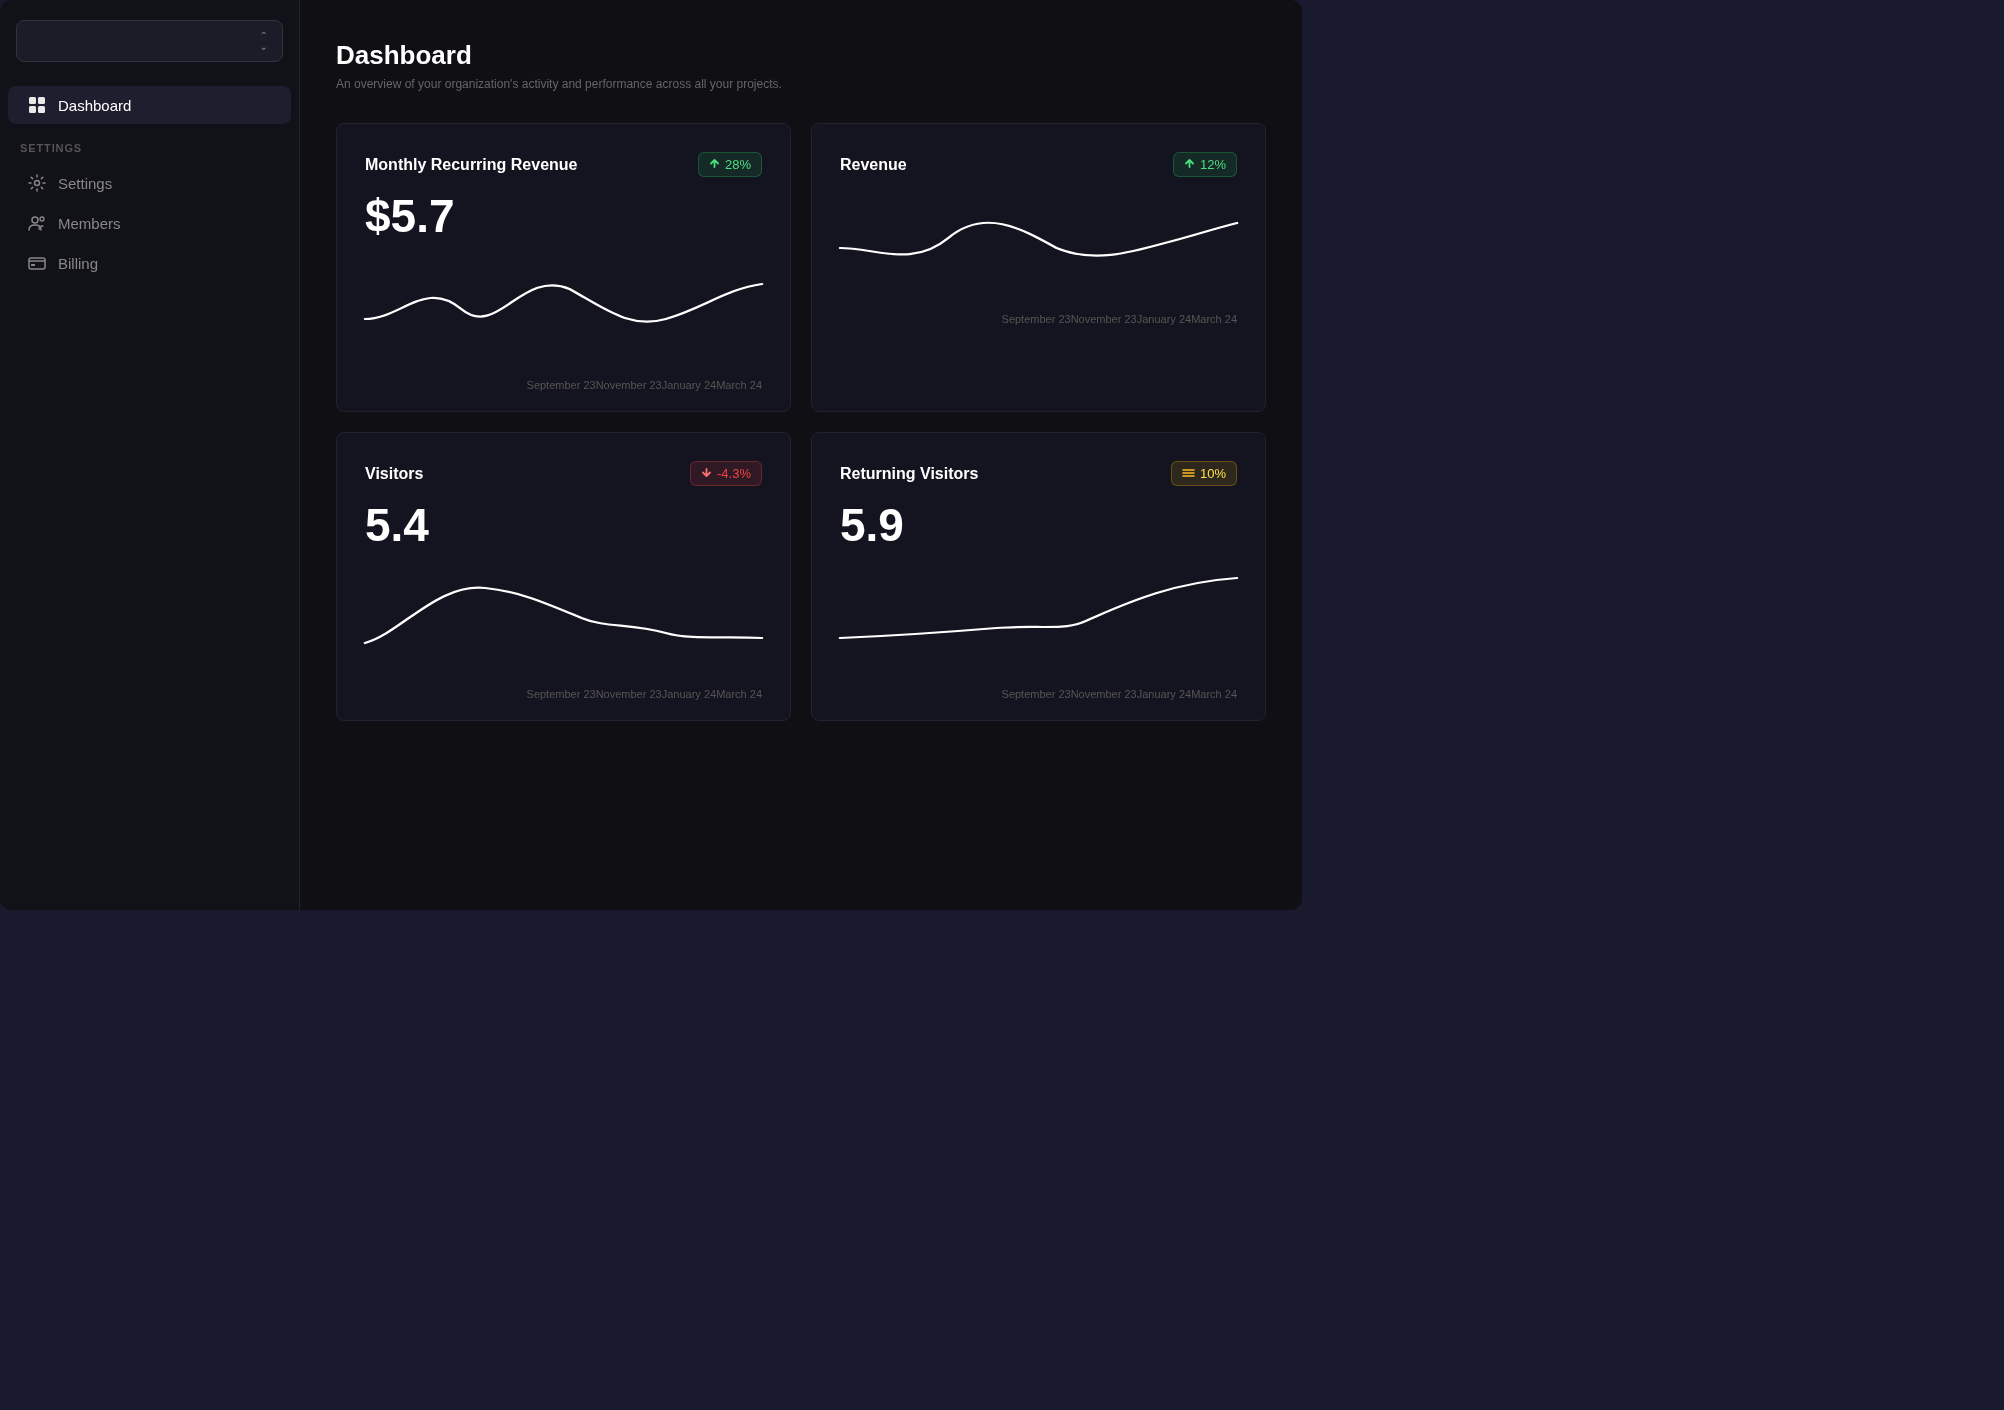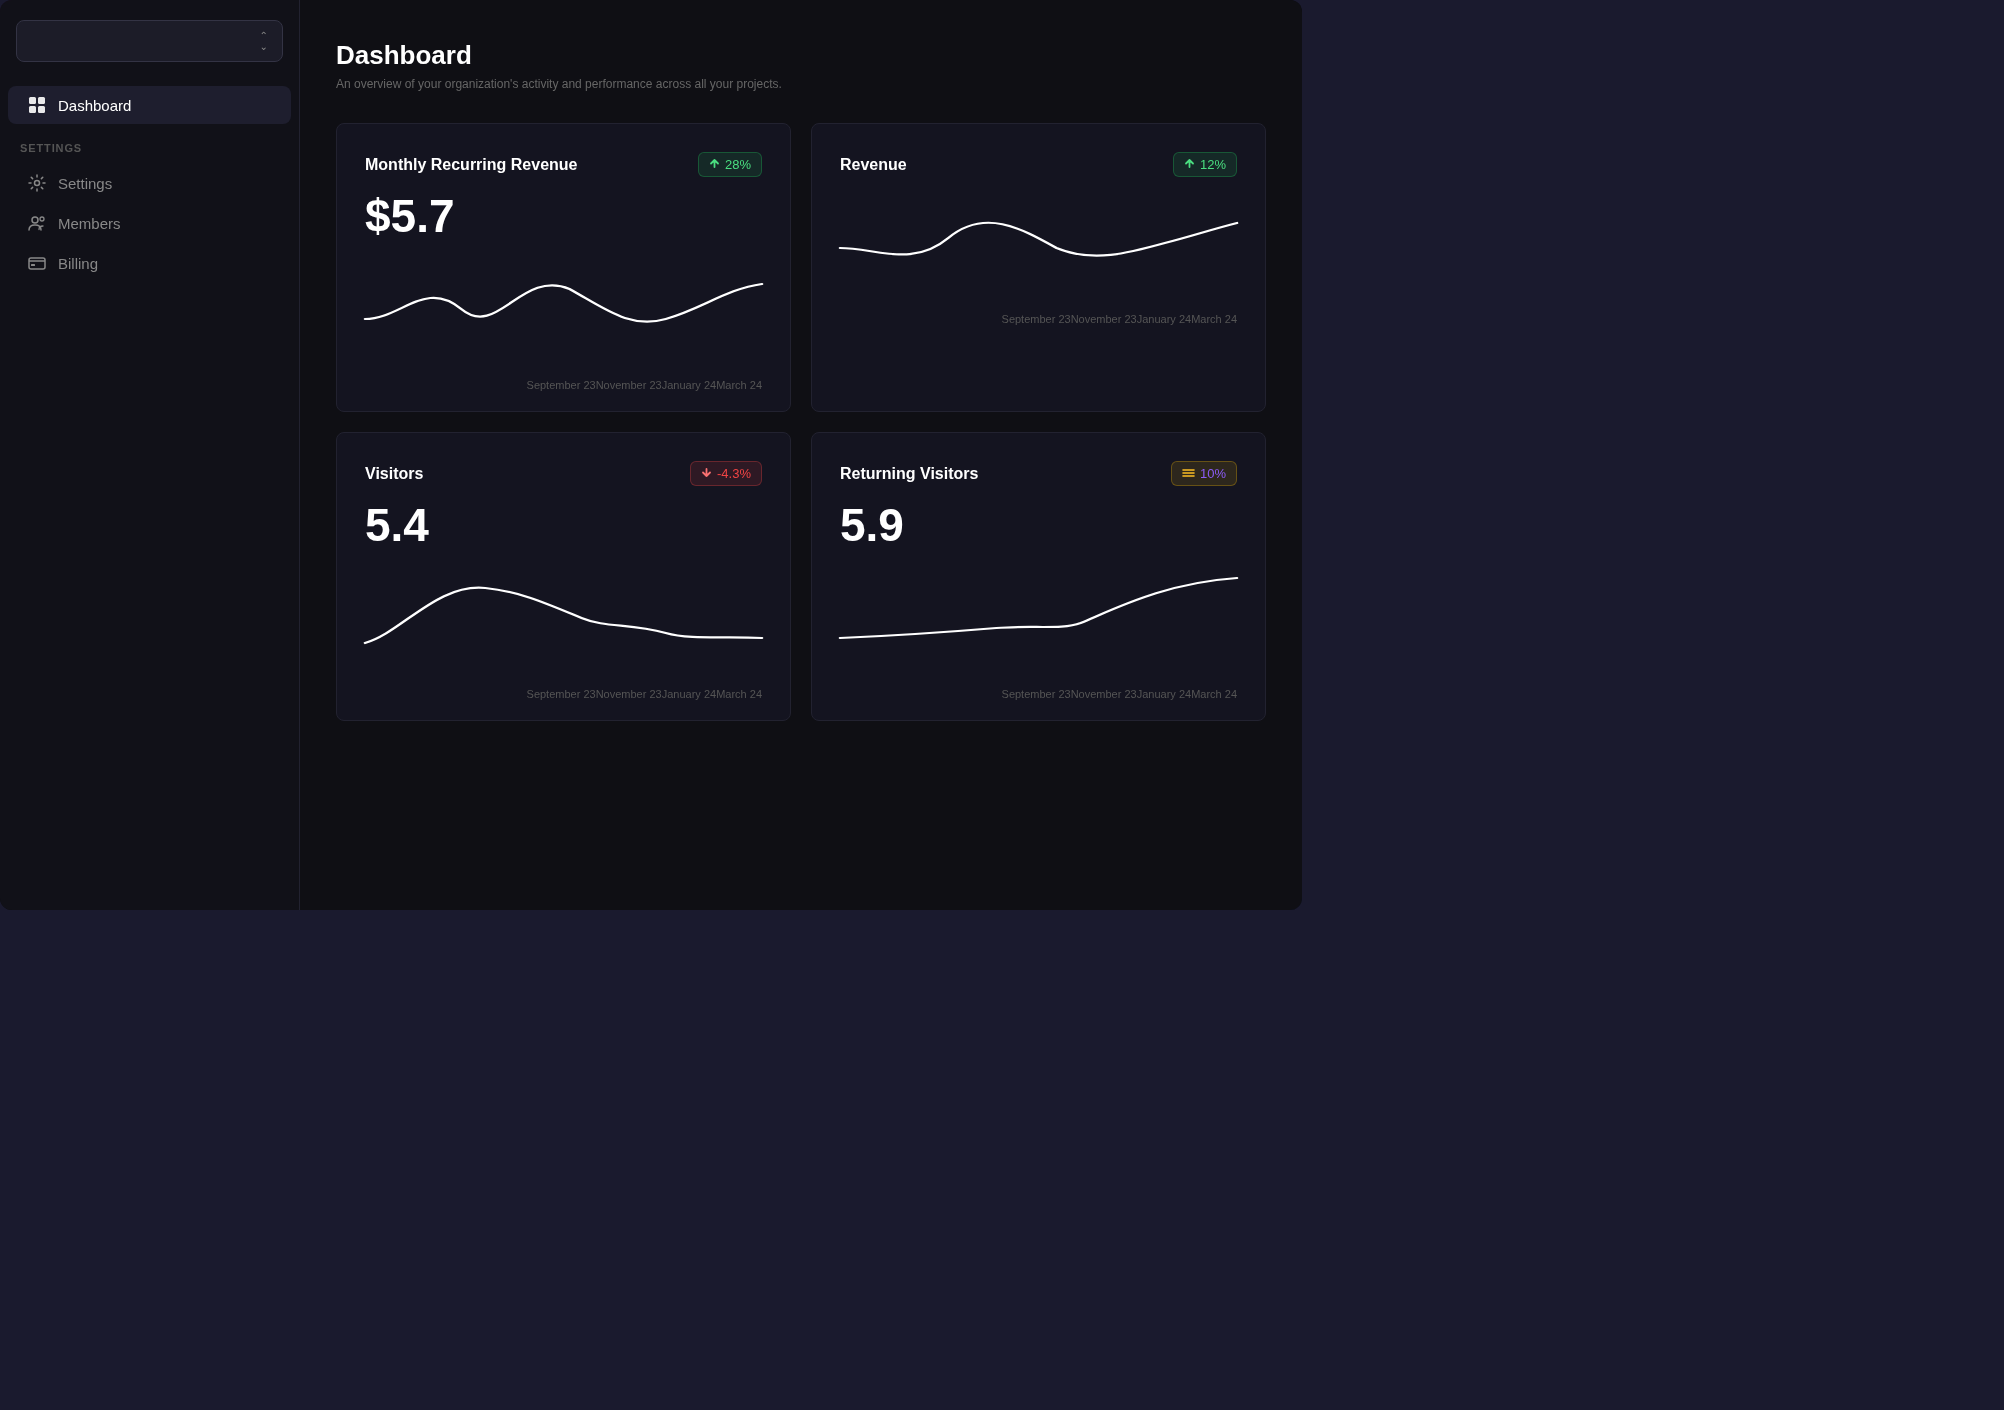--- a/index.html
+++ b/index.html
@@ -168,21 +168,21 @@
 
     .badge-down {
       background: rgba(239, 68, 68, 0.12);
       border: 1px solid rgba(239, 68, 68, 0.3);
       color: #ef4444;
     }
 
     .badge-neutral {
       background: rgba(234, 179, 8, 0.12);
       border: 1px solid rgba(234, 179, 8, 0.3);
-      color: #8b5cf6;
+      color: #fde047;
       align-items: center;
     }
 
     .metric-value {
       font-size: 46px;
       font-weight: 700;
       color: #fff;
       margin-bottom: 20px;
       line-height: 1;
     }

